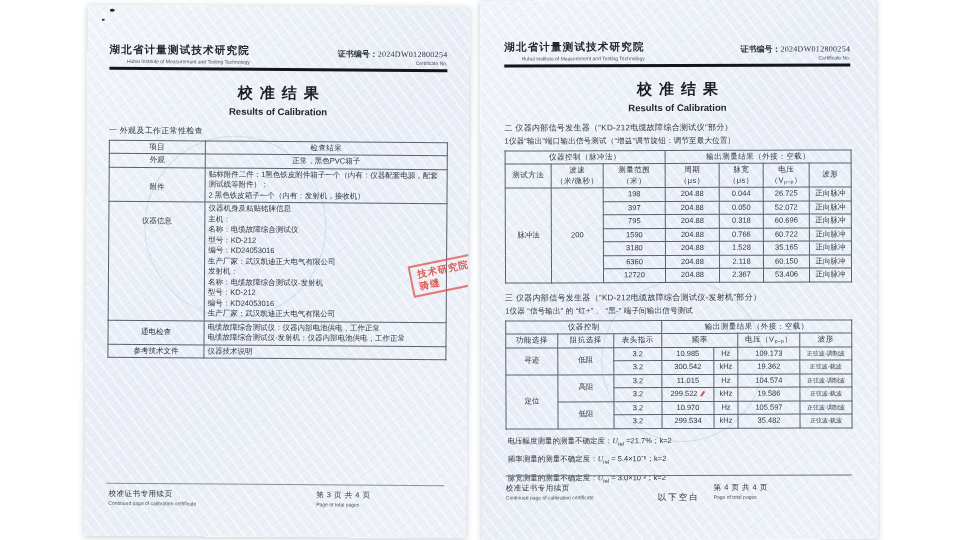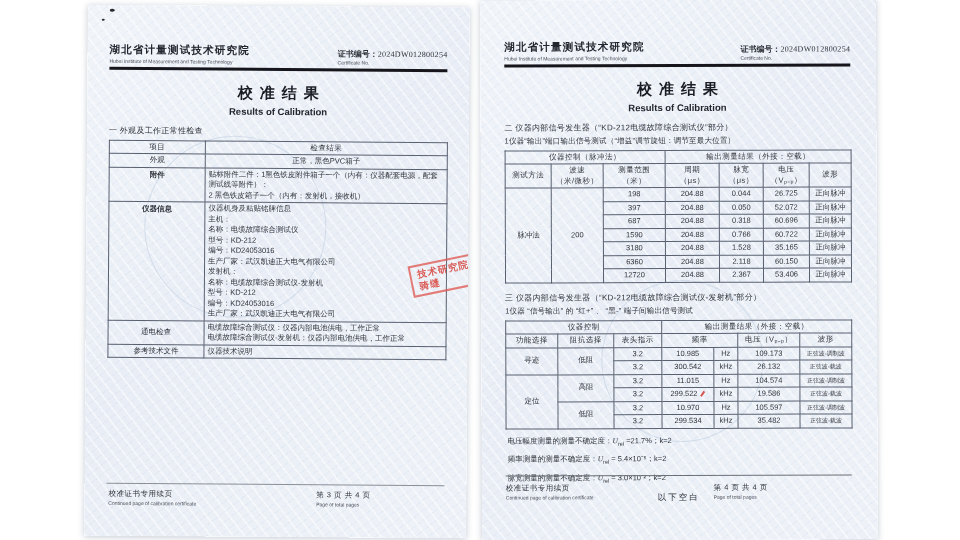--- a/index.html
+++ b/index.html
@@ -14,39 +14,39 @@
           repeating-linear-gradient(-38deg, rgba(183,199,222,0.14) 0 1px, transparent 1px 8px);}
   .pgL{left:86px;top:6px;width:382px;height:531px;transform:rotate(0.4deg);}
   .pgR{left:481px;top:0px;width:396px;height:540px;transform:rotate(-0.2deg);}
   .inner{position:relative;z-index:2;}
   .pgL .inner{padding:38px 22px 0 22px;}
   .pgR .inner{padding:40px 26px 0 24px;}
   .wm-circle{position:absolute;border:1px solid rgba(168,188,214,0.38);border-radius:50%;z-index:1;}
   .hdr{display:flex;justify-content:space-between;align-items:flex-end;}
   .inst-cn{font-weight:bold;font-size:10.5px;letter-spacing:1.2px;color:#23262e;}
   .inst-en{font-size:5px;color:#4c515b;margin-top:1px;}
-  .certblk{text-align:left;}
+  .certblk{text-align:right;}
   .cert-line{font-size:8px;}
   .cert-lab{font-weight:bold;}
   .cert-num{font-family:"Liberation Serif",serif;letter-spacing:0.3px;}
   .cert-en{font-size:5px;color:#4c515b;}
   .hdr-rule{height:2.5px;background:#15151b;margin-top:3px;}
   .title{font-size:15px;font-weight:bold;text-align:center;letter-spacing:7px;text-indent:7px;
          margin-top:13px;color:#1b1d24;}
   .subtitle{font-size:9.5px;font-weight:bold;text-align:center;margin-top:3px;color:#23262e;}
   .sect{font-size:8px;margin-top:9px;letter-spacing:0.3px;}
   .subsect{font-size:7.5px;margin-top:3px;letter-spacing:0.2px;}
   table{border-collapse:collapse;margin-top:4px;table-layout:fixed;}
   td,th{border:1px solid #596070;font-size:7.5px;font-weight:normal;padding:1px 3px;
         text-align:center;vertical-align:middle;line-height:10.5px;color:#2f333b;
         overflow:hidden;}
   th{letter-spacing:0.5px;}
   .tLeft{width:338px;}
   .tLeft .res-left{text-align:left;}
-  .tLeft .vt{vertical-align:top;padding-top:2px;font-weight:bold;}
+  .tLeft .vt{vertical-align:top;padding-top:14px;}
   .line{text-align:left;}
   .t2{width:346px;}
   .wave-sm{font-size:6px;letter-spacing:0;}
   .unc{font-size:7.5px;margin:7px 0 0 2px;}
   .unc i{font-family:"Liberation Serif",serif;}
   .unc sub{font-size:5.5px;}
   .blanknote{font-size:8.5px;text-align:center;margin-top:9px;letter-spacing:2px;}
   .footline{position:absolute;height:1.5px;background:#6a7078;z-index:2;}
   .pgL .footline{left:22px;right:22px;bottom:52px;background:#8a8f98;height:1px;}
   .pgR .footline{left:24px;right:26px;bottom:64px;}
@@ -233,21 +233,21 @@
         <td>正向脉冲</td>
       </tr>
       <tr>
         <td>397</td>
         <td>204.88</td>
         <td>0.050</td>
         <td>52.072</td>
         <td>正向脉冲</td>
       </tr>
       <tr>
-        <td>687</td>
+        <td>795</td>
         <td>204.88</td>
         <td>0.318</td>
         <td>60.696</td>
         <td>正向脉冲</td>
       </tr>
       <tr>
         <td>1590</td>
         <td>204.88</td>
         <td>0.766</td>
         <td>60.722</td>
@@ -309,21 +309,21 @@
         <td>3.2</td>
         <td>10.985</td>
         <td>Hz</td>
         <td>109.173</td>
         <td class="wave-sm">正弦波-调制波</td>
       </tr>
       <tr>
         <td>3.2</td>
         <td>300.542</td>
         <td>kHz</td>
-        <td>26.132</td>
+        <td>19.362</td>
         <td class="wave-sm">正弦波-载波</td>
       </tr>
       <tr>
         <td rowspan="4">定位</td>
         <td rowspan="2">高阻</td>
         <td>3.2</td>
         <td>11.015</td>
         <td>Hz</td>
         <td>104.574</td>
         <td class="wave-sm">正弦波-调制波</td>

